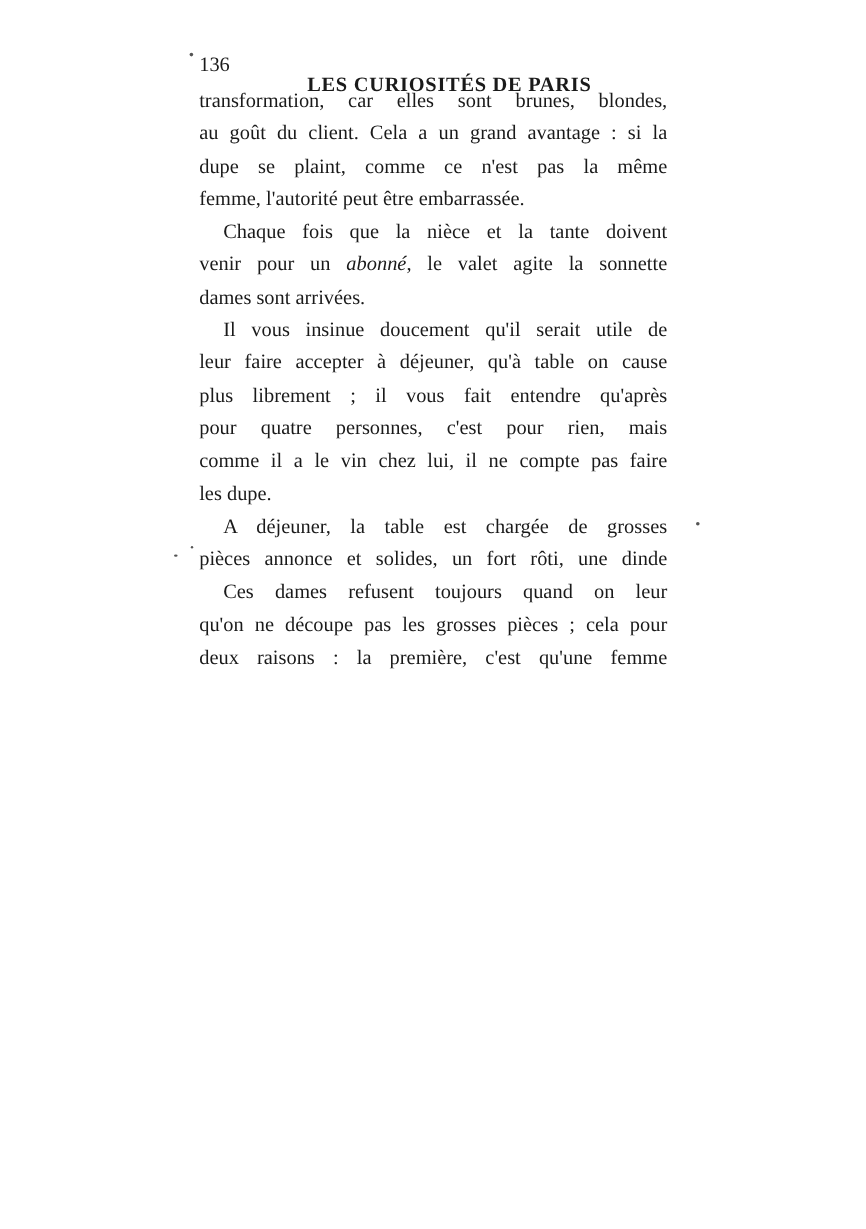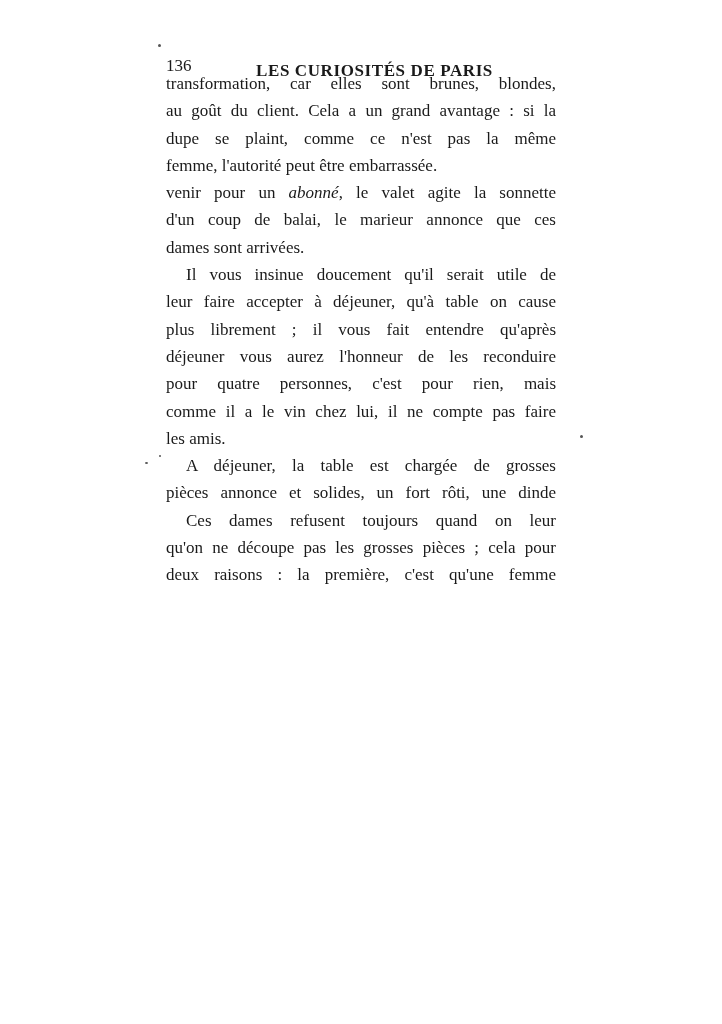--- a/index.html
+++ b/index.html
@@ -22,21 +22,21 @@
       width: 390px;
     }
     .running-head {
       position: relative;
       height: 22px;
       font-size: 15px;
     }
     .page-number {
       position: absolute;
       left: 0;
-      top: 12px;
+      top: 0;
       font-size: 17px;
     }
     .header-title {
       position: absolute;
       left: 90px;
       top: 17px;
       font-size: 17px;
       letter-spacing: 0.6px;
       font-variant: small-caps;
       font-weight: bold;
@@ -77,31 +77,30 @@
     <span class="header-title">LES CURIOSITÉS DE PARIS</span>
   </div>
 
   <div class="body-text">
 
     <span class="line">transformation, car elles sont brunes, blondes,</span>
     <span class="line">au goût du client. Cela a un grand avantage : si la</span>
     <span class="line">dupe se plaint, comme ce n'est pas la même</span>
     <span class="line last">femme, l'autorité peut être embarrassée.</span>
 
+    <span class="line indent">Chaque fois que la nièce et la tante doivent</span>
     <span class="line"><span>venir pour un </span><span class="italic">abonné</span><span>, le valet agite la sonnette</span></span>
-    <span class="line">d'un coup de balai, le marieur annonce que ces</span>
     <span class="line last">dames sont arrivées.</span>
 
     <span class="line indent">Il vous insinue doucement qu'il serait utile de</span>
     <span class="line">leur faire accepter à déjeuner, qu'à table on cause</span>
     <span class="line">plus librement ; il vous fait entendre qu'après</span>
-    <span class="line">déjeuner vous aurez l'honneur de les reconduire</span>
     <span class="line">pour quatre personnes, c'est pour rien, mais</span>
     <span class="line">comme il a le vin chez lui, il ne compte pas faire</span>
-    <span class="line last">les amis.</span>
+    <span class="line last">les dupe.</span>
 
     <span class="line indent">A déjeuner, la table est chargée de grosses</span>
     <span class="line">pièces annonce et solides, un fort rôti, une dinde</span>
 
     <span class="line indent">Ces dames refusent toujours quand on leur</span>
     <span class="line">qu'on ne découpe pas les grosses pièces ; cela pour</span>
     <span class="line">deux raisons : la première, c'est qu'une femme</span>
   </div>
 </div>
 

